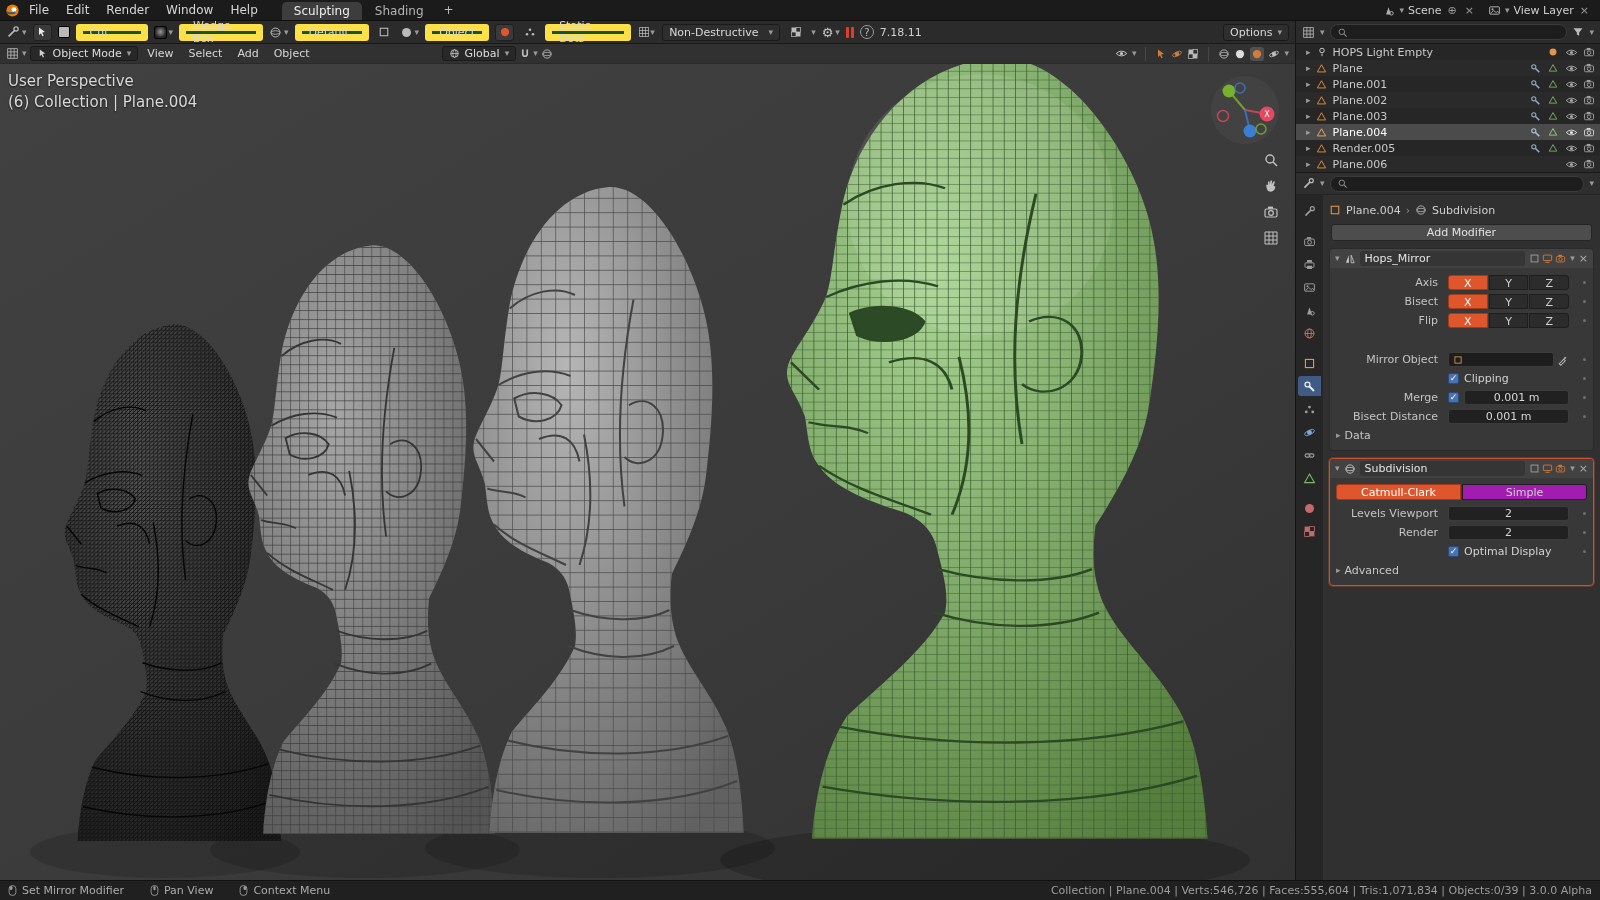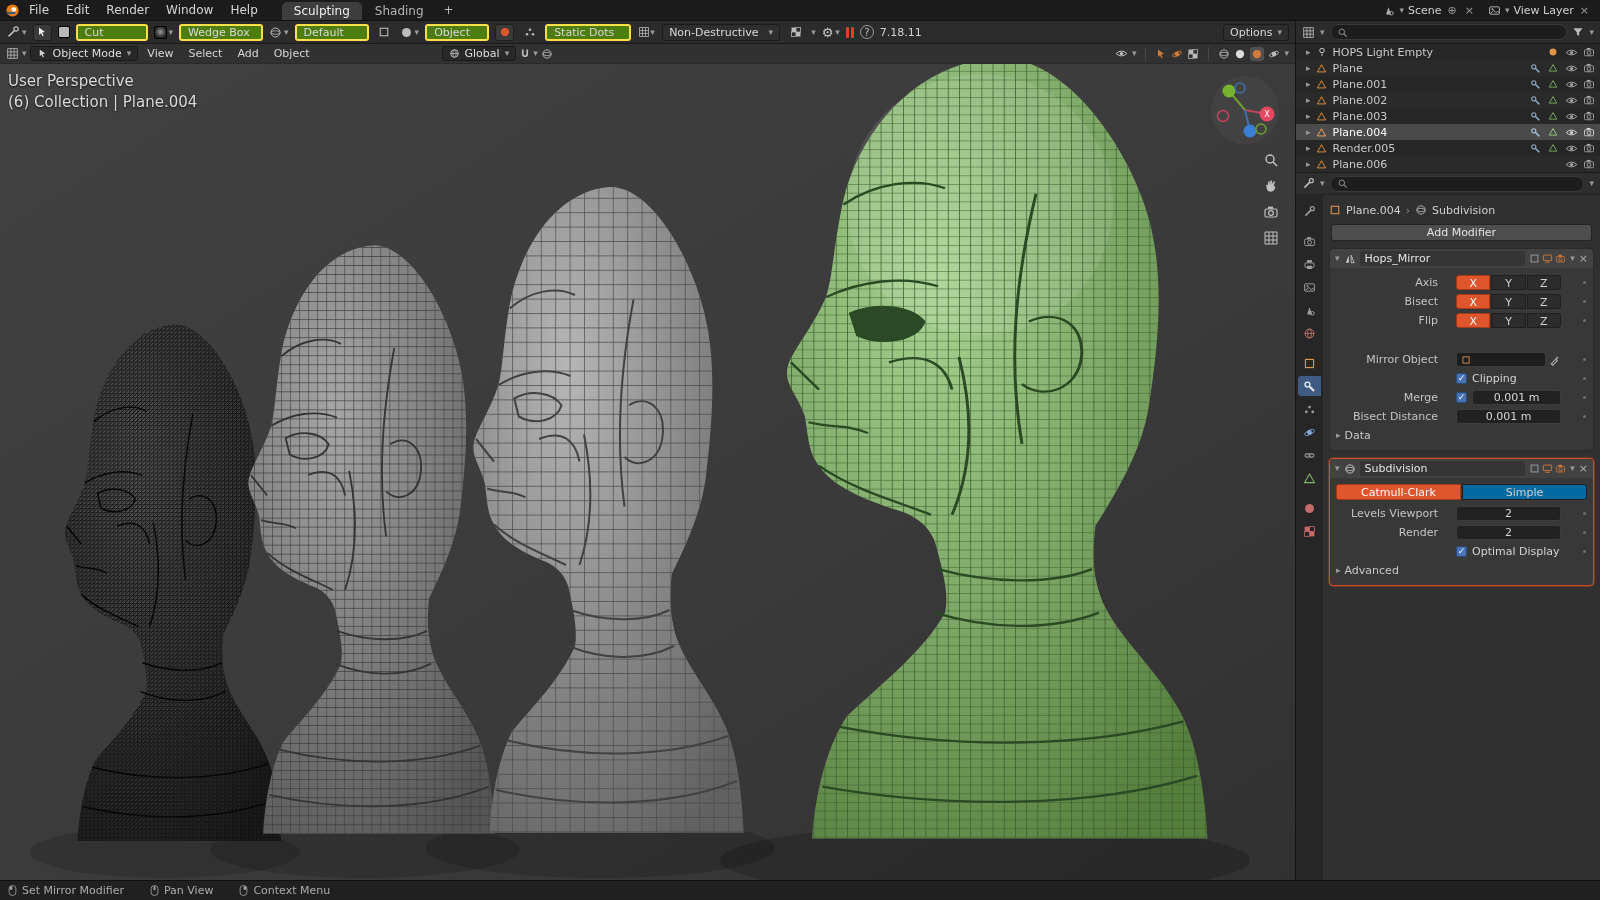--- a/index.html
+++ b/index.html
@@ -15,21 +15,21 @@
 #topbar{left:0;top:0;width:1600px;height:21px;background:#1b1b1b;border-bottom:1px solid #101010;display:flex;align-items:center;gap:1px;padding:0 5px}
 .menu-item{padding:1px 8px;border-radius:3px;color:#d5d5d5;cursor:default}
 .ws-tab{padding:2px 12px;border-radius:5px 5px 0 0;color:#b5b5b5;margin-top:2px}
 .ws-tab.active{background:#3d3d3d;color:#eee}
 .ws-add{padding:0 7px;color:#bbb}
 .tb-right{margin-left:auto;display:flex;align-items:center;gap:12px;padding-right:4px}
 .id-block{display:flex;align-items:center;gap:4px;color:#cfcfcf;font-size:11px}
 .mini-btn{color:#9a9a9a;font-size:11px;padding:0 2px}
 
 #toolbar{left:0;top:21px;width:1295px;height:23px;background:#2b2b2b;border-bottom:1px solid #191919;display:flex;align-items:center;gap:6px;padding:0 6px;font-size:11px}
-.ts-field{background:#4d7c0f;border:2px solid #fde047;border-radius:3px;height:17px;display:flex;align-items:center;padding:0 7px;color:#d8d8d8;gap:4px}
+.ts-field{background:#14532d;border:7px solid #fde047;border-radius:3px;height:17px;display:flex;align-items:center;padding:0 7px;color:#d8d8d8;gap:4px}
 .ts-drop{background:#2e2e2e;border:1px solid #1a1a1a;border-radius:3px;height:17px;display:flex;align-items:center;padding:0 6px;gap:5px;color:#d8d8d8}
 .icon-btn{width:19px;height:17px;display:flex;align-items:center;justify-content:center;border-radius:3px;color:#bdbdbd}
 .icon-btn.raised{background:#3a3a3a;border:1px solid #1e1e1e}
 .swatch{width:12px;height:12px;background:#b9b9b9;border-radius:2px;border:1px solid #000}
 .brush-thumb{width:13px;height:13px;border-radius:2px;background:radial-gradient(circle at 50% 45%,#999 0%,#222 70%);border:1px solid #000}
 .pause-icon{display:flex;gap:2px}
 .pause-icon i{display:block;width:3px;height:11px;background:#e23c2b;border-radius:1px}
 .help-circ{width:14px;height:14px;border-radius:50%;border:1px solid #9a9a9a;color:#bbb;font-size:10px;display:flex;align-items:center;justify-content:center}
 
 #outliner-head{left:1295px;top:21px;width:305px;height:23px;background:#2b2b2b;border-bottom:1px solid #191919;border-left:1px solid #141414;display:flex;align-items:center;gap:5px;padding:0 6px}
@@ -51,34 +51,34 @@
 .ptab.gap{margin-top:7px}
 #props-body{flex:1;padding:6px 6px 0 6px;font-size:11px}
 .crumb{display:flex;align-items:center;gap:5px;height:18px;color:#cfcfcf;margin-bottom:5px}
 .addmod{height:17px;background:#4d4d4d;border:1px solid #252525;border-radius:3px;display:flex;align-items:center;justify-content:center;color:#e2e2e2;margin:0 2px 7px 2px}
 .modpanel{background:#383838;border-radius:4px;margin-bottom:7px;border:1px solid #2a2a2a}
 .modpanel.active-outline{border:1px solid #cf4d2c;box-shadow:0 0 0 1px rgba(207,77,44,.35)}
 .modhead{height:19px;display:flex;align-items:center;gap:4px;padding:0 5px;background:#424242;border-radius:4px 4px 0 0}
 .modname{flex:1;color:#e4e4e4;background:#353535;border-radius:3px;padding:0 5px;height:15px;line-height:15px}
 .modtog{display:flex;gap:2px;align-items:center}
 .modbody{padding:5px 4px 6px 4px}
-.prow{display:grid;grid-template-columns:104px 1fr 10px;gap:18px;align-items:center;height:19px}
+.prow{display:grid;grid-template-columns:104px 1fr 10px;gap:10px;align-items:center;height:19px}
 .plabel{text-align:right;color:#c3c3c3}
 .xyz{display:flex;gap:1px}
 .xyz span{flex:1;height:15px;line-height:15px;text-align:center;background:#2c2c2c;color:#cfcfcf;border:1px solid #1e1e1e}
 .xyz span:first-child{border-radius:3px 0 0 3px}
 .xyz span:last-child{border-radius:0 3px 3px 0}
 .xyz span.on{background:#e0562c;border-color:#a33a1a;color:#fff}
 .vfield{height:15px;background:#212121;border:1px solid #3c3c3c;border-radius:3px;display:flex;align-items:center;justify-content:center;color:#d6d6d6}
 .objfield{height:15px;background:#1d1d1d;border:1px solid #3c3c3c;border-radius:3px;flex:1;display:flex;align-items:center;padding:0 4px;gap:4px}
 .chk{width:11px;height:11px;background:#262626;border:1px solid #4a4a4a;border-radius:2px;display:flex;align-items:center;justify-content:center;color:#fff;font-size:9px;line-height:1}
 .chk.on{background:#4772b3;border-color:#2d4a78}
 .adot{width:3px;height:3px;border-radius:50%;background:#6e6e6e;justify-self:center}
 .seg{display:flex;gap:1px;margin:1px 2px 4px 2px}
-.seg span{flex:1;height:16px;line-height:16px;text-align:center;background:#0369a1;border:1px solid #1e1e1e;color:#cfcfcf}
+.seg span{flex:1;height:16px;line-height:16px;text-align:center;background:#a21caf;border:1px solid #1e1e1e;color:#cfcfcf}
 .seg span:first-child{border-radius:3px 0 0 3px}
 .seg span:last-child{border-radius:0 3px 3px 0}
 .seg span.on{background:#e0562c;border-color:#a33a1a;color:#fff}
 .collapse{display:flex;align-items:center;gap:4px;height:18px;color:#c7c7c7;padding-left:2px}
 
 #viewport{left:0;top:44px;width:1295px;height:836px;background:#3a3a3a;overflow:hidden}
 #vp-header{position:absolute;left:0;top:0;width:1295px;height:20px;background:rgba(48,48,48,.95);border-bottom:1px solid #2a2a2a;display:flex;align-items:center;gap:3px;padding:0 6px;font-size:11px;z-index:5}
 .vh-drop{background:#282828;border:1px solid #1a1a1a;border-radius:3px;height:15px;display:flex;align-items:center;gap:5px;padding:0 6px;color:#ddd}
 .vh-menu{padding:0 6px;color:#d5d5d5}
 .vh-right{margin-left:auto;display:flex;align-items:center;gap:4px}
@@ -1037,15 +1037,16 @@
         </svg>
       <span>Pan View</span>
     </span>
     <span class="sb-item">
       <svg width="9" height="13" viewBox="0 0 12 16" color="#9a9a9a">
           <use href="#sym-mouse"></use>
           <rect x="6" y="2.2" width="3.8" height="5" rx="1.5" fill="currentColor"></rect>
         </svg>
       <span>Context Menu</span>
     </span>
+    <span class="sb-right">Collection | Plane.004 | Verts:546,726 | Faces:555,604 | Tris:1,071,834 | Objects:0/39 | 3.0.0 Alpha</span>
   </div>
 
 </div>
 
 </body></html>

